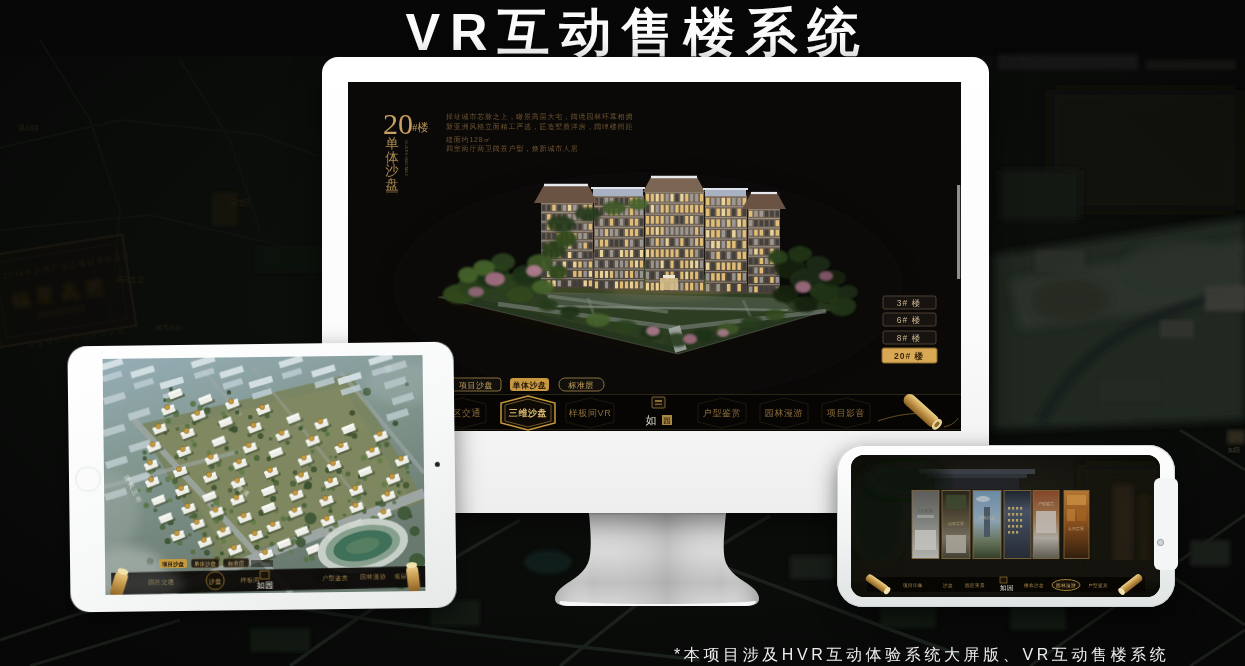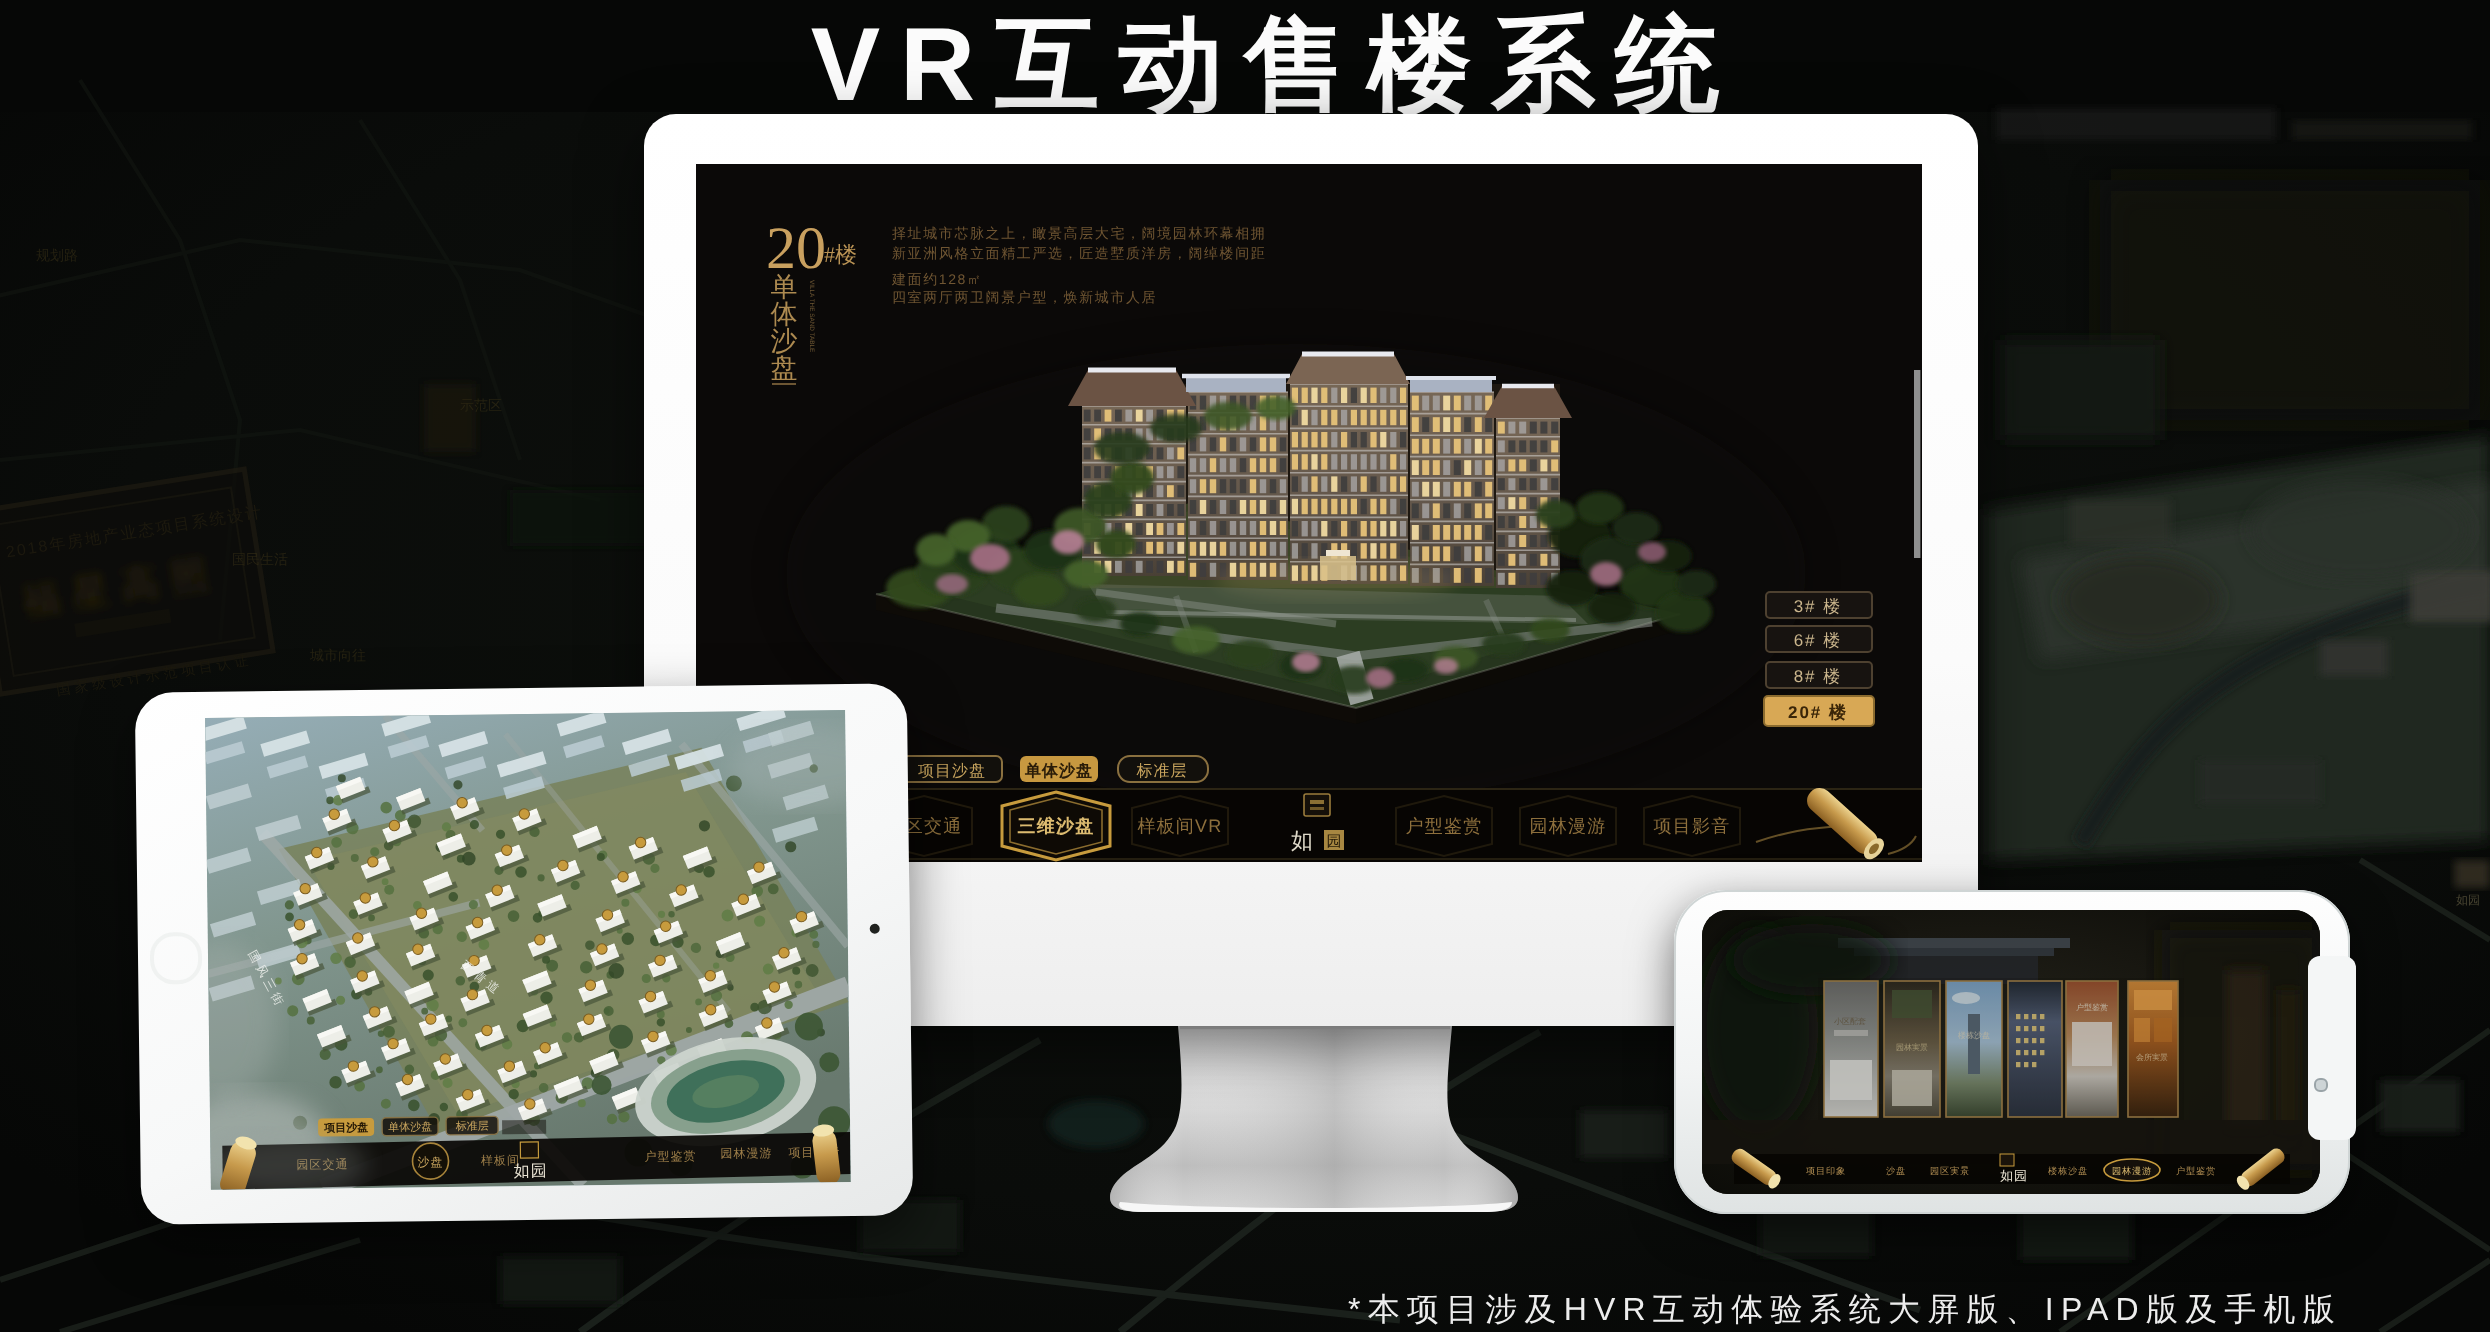--- a/index.html
+++ b/index.html
@@ -1645,13 +1645,13 @@
 </g>
 <g transform="rotate(-38 280 129)">
  <rect x="268" y="125" width="25" height="8" rx="3.5" fill="url(#pgold)"></rect>
  <ellipse cx="268" cy="129" rx="2.5" ry="4" fill="#f2e3ae"></ellipse>
 </g>
 </svg>
 </div>
     <div id="notch"></div>
     <div id="cam" class="abs"></div>
   </div>
-<div id="caption" class="abs">*本项目涉及HVR互动体验系统大屏版、IPAD版及手机版</div>
+<div id="caption" class="abs">*本项目涉及HVR互动体验系统大屏版、VR互动售楼系统</div>
 
 </body></html>

